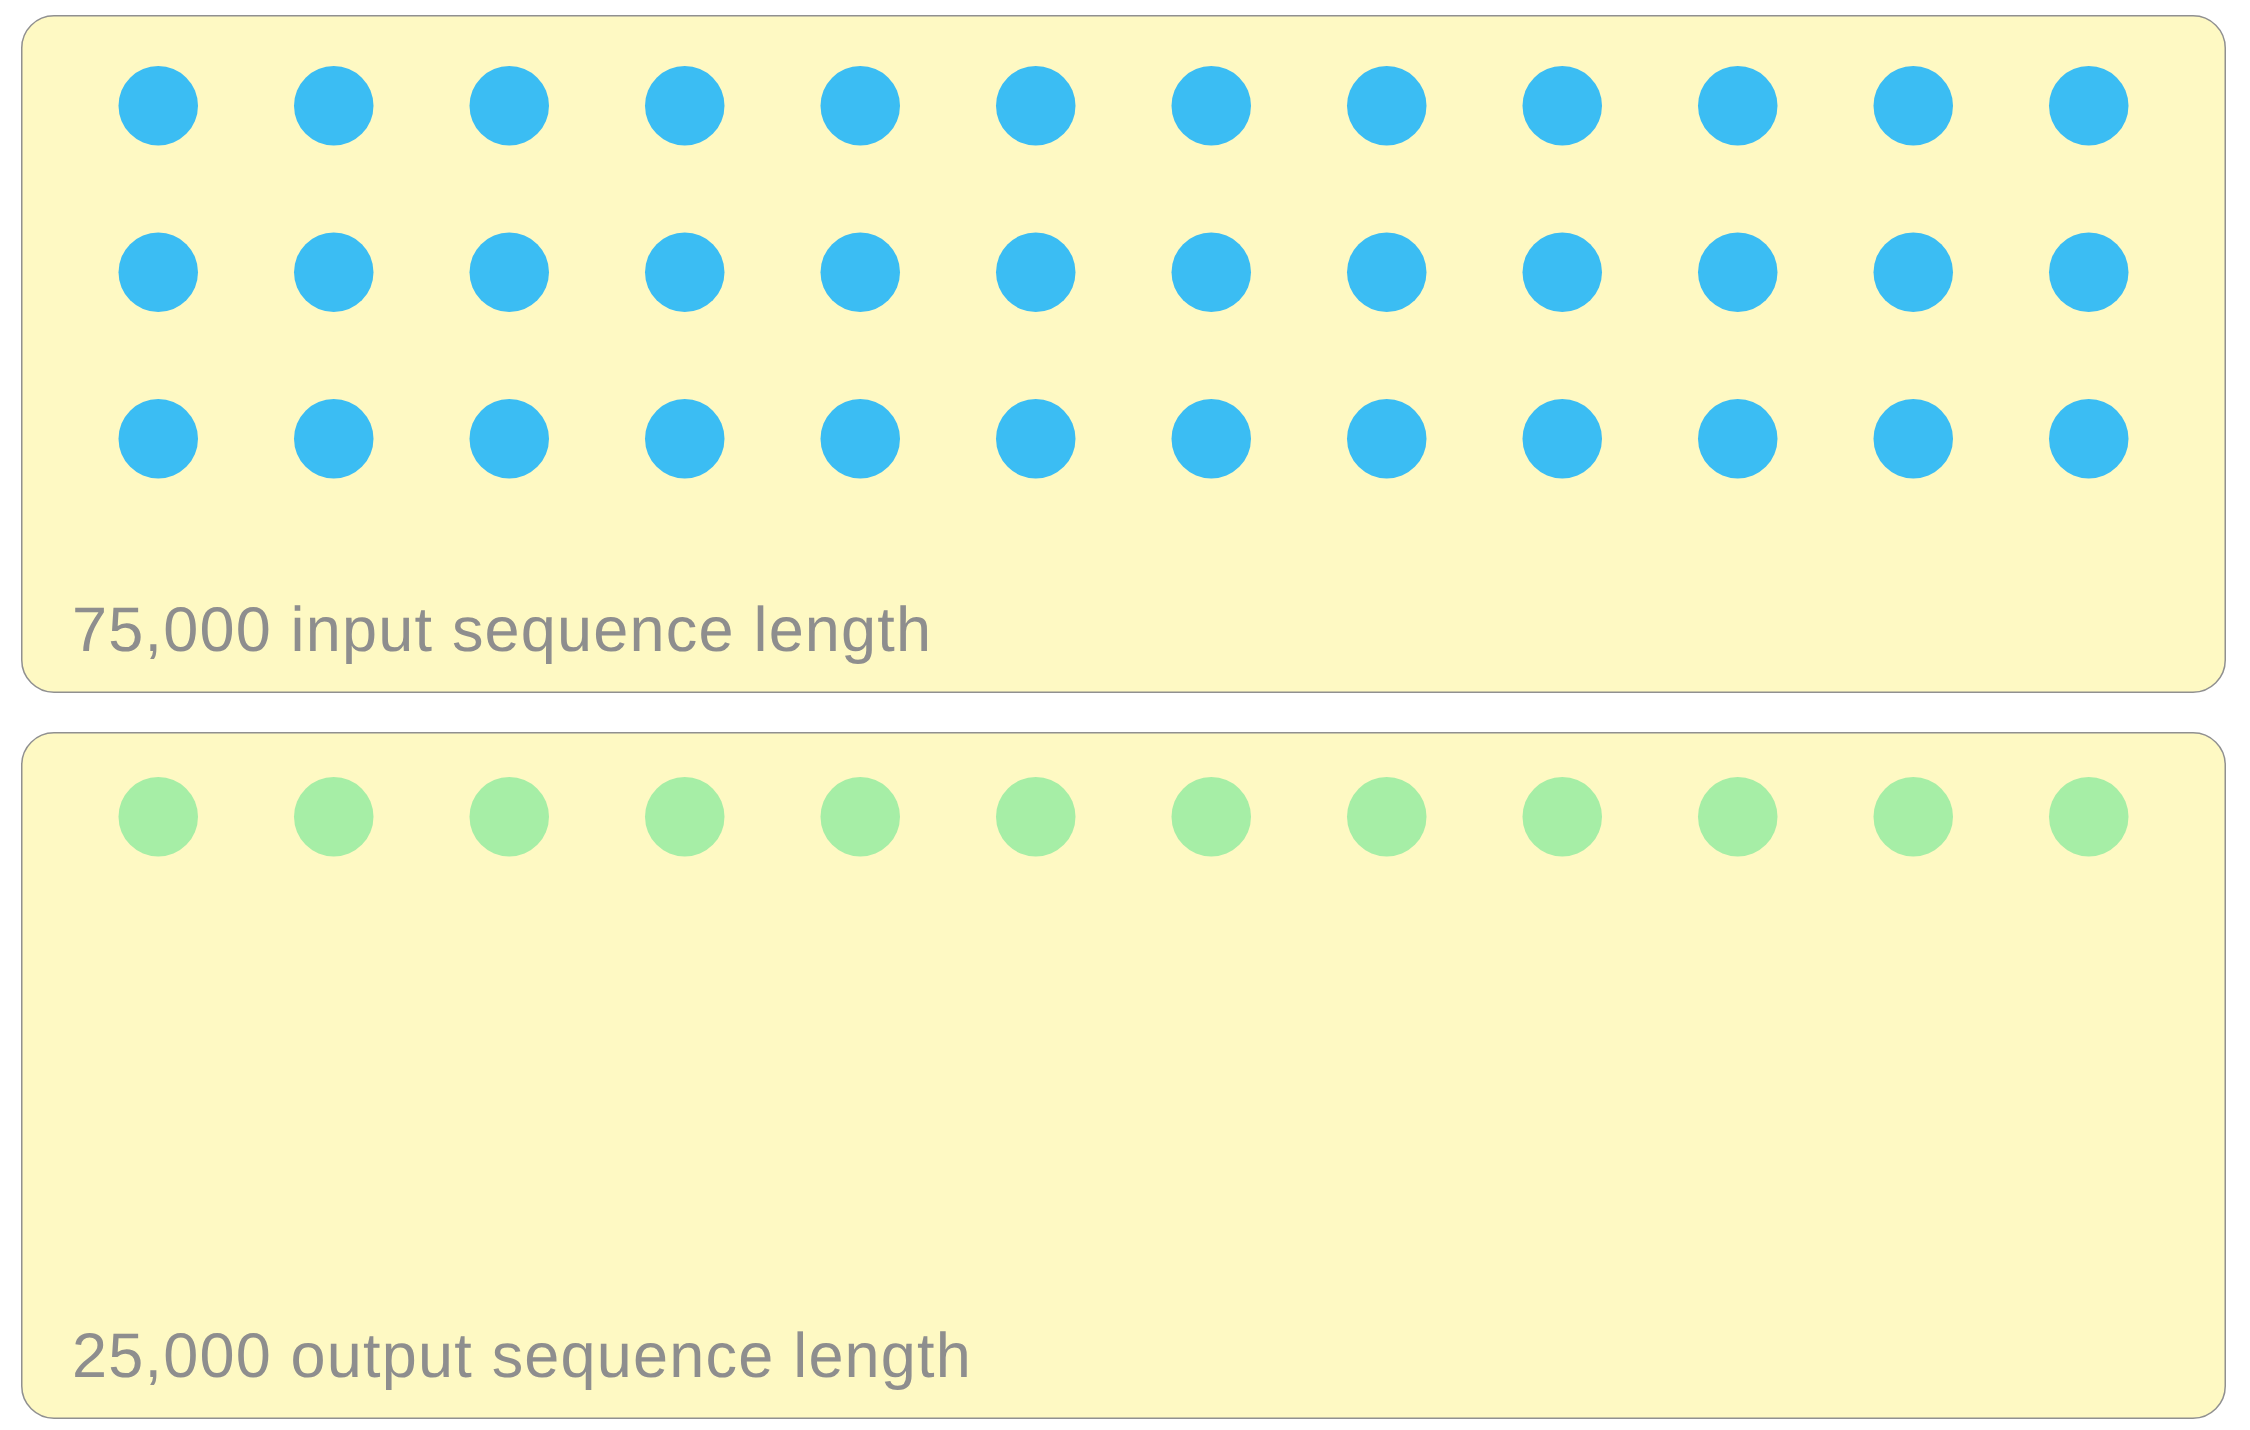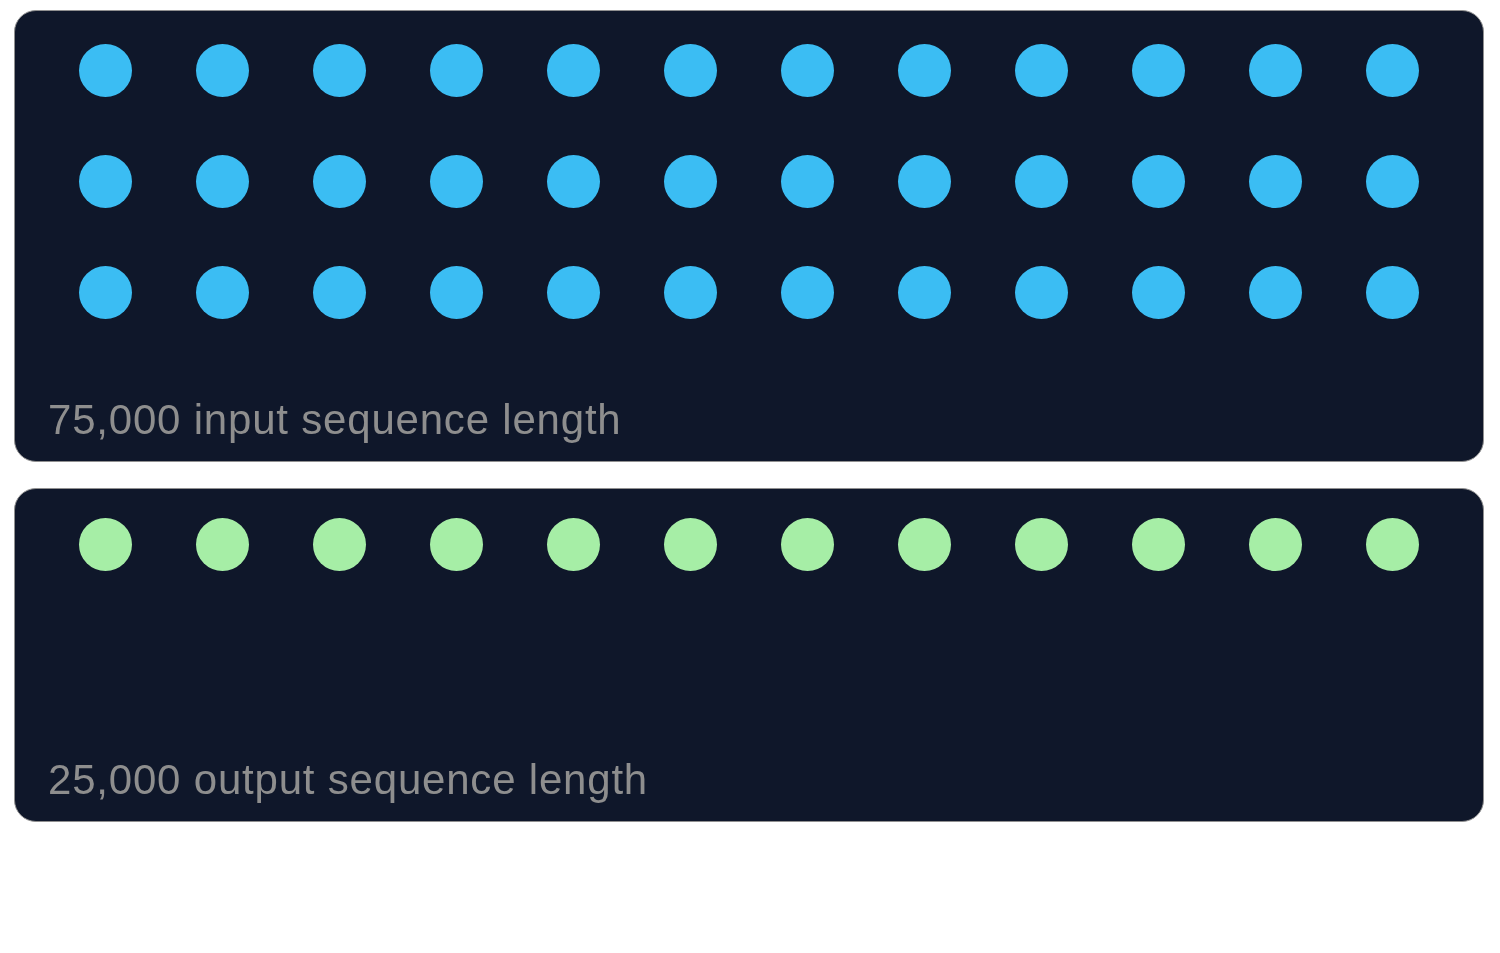--- a/index.html
+++ b/index.html
@@ -11,33 +11,33 @@
     width: 1500px;
     height: 953px;
     position: relative;
     font-family: "Liberation Sans", sans-serif;
     overflow: hidden;
   }
   .panel {
     position: absolute;
     left: 14px;
     width: 1470px;
-    background: #0f172a;
+    background: #fef9c3;
     border: 1.5px solid #909090;
     border-radius: 22px;
     box-sizing: border-box;
     text-align: center;
   }
   .panel-input {
     top: 10px;
     height: 452px;
   }
   .panel-output {
     top: 488px;
-    height: 334px;
+    height: 458px;
   }
   .dot-grid {
     position: absolute;
     left: 64px;
     right: 64px;
     display: flex;
     flex-direction: column;
     gap: 58px;
   }
   .panel-input .dot-grid { top: 33px; }

